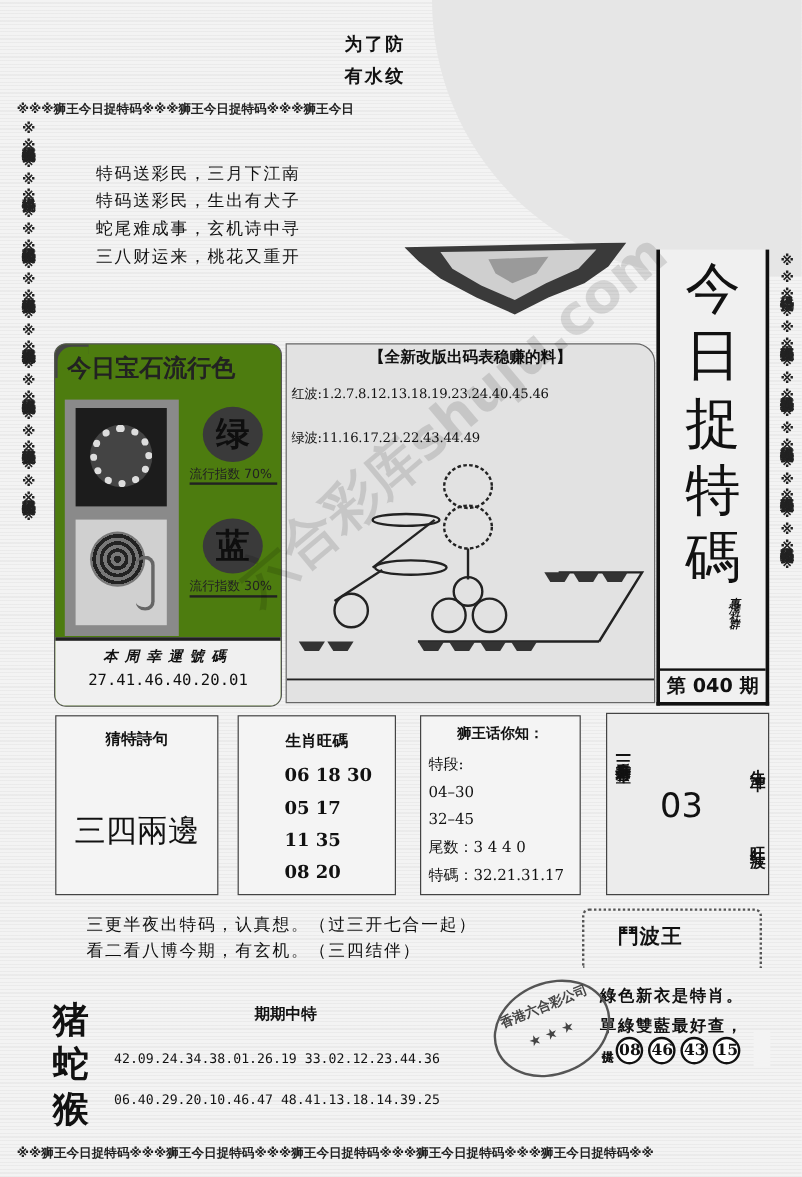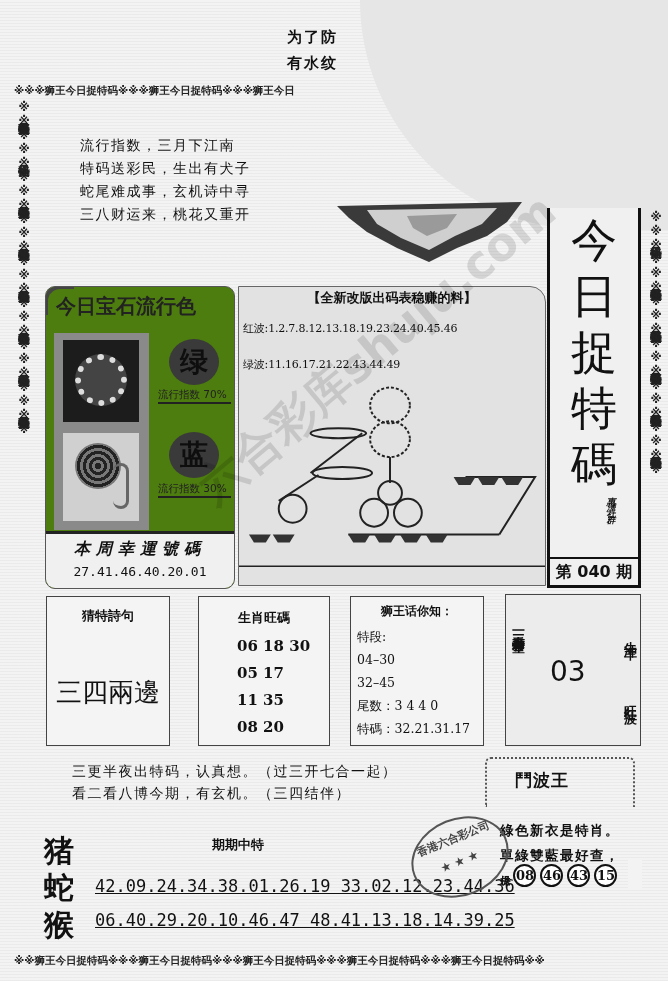--- a/index.html
+++ b/index.html
@@ -42,33 +42,33 @@
   .gem-img1 { position: absolute; left: 9px; top: 7px; width: 76px; height: 82px; background: #1c1c1c; }
   .gem-ring1 { position: absolute; left: 12px; top: 14px; width: 52px; height: 52px; border-radius: 50%; border: 6px dotted #ddd; background: #444; }
   .gem-img2 { position: absolute; left: 9px; top: 100px; width: 76px; height: 88px; background: #d0d0d0; }
   .gem-ring2 { position: absolute; left: 12px; top: 10px; width: 46px; height: 46px; border-radius: 50%; background: repeating-radial-gradient(circle, #222 0 3px, #777 3px 6px); }
   .gem-band { position: absolute; left: 50px; top: 30px; width: 16px; height: 46px; border-radius: 8px; border: 3px solid #666; border-left: none; }
   .color-circle { position: absolute; left: 123px; width: 50px; height: 46px; border-radius: 50%; background: #3a3a3a; color: #0e0e0e; font-family: "DejaVu Serif", serif; font-weight: bold; font-size: 28px; text-align: center; line-height: 46px; }
   .c1 { top: 52px; } .c2 { top: 145px; }
   .pct { position: absolute; left: 112px; font-size: 10.5px; color: #222; border-bottom: 2px solid #222; width: 73px; white-space: nowrap; }
   .p1 { top: 101px; } .p2 { top: 195px; }
   .lucky { position: absolute; left: 0; top: 244px; width: 100%; height: 59px; border-top: 3px solid #222; background: #f0f0f0; text-align: center; }
-  .lucky-label { font-family: "DejaVu Serif", serif; font-weight: bold; font-style: italic; font-size: 16px; letter-spacing: 6px; margin-top: 5px; display: block; }
+  .lucky-label { font-family: "DejaVu Serif", serif; font-weight: bold; font-style: italic; font-size: 12px; letter-spacing: 6px; margin-top: 5px; display: block; }
   .lucky-nums { font-family: "DejaVu Sans Mono", monospace; font-size: 13px; display: block; margin-top: 4px; letter-spacing: 0; }
 
   
   .wave-panel { left: 238px; top: 286px; width: 308px; height: 300px; border: 1px solid #666; border-top-right-radius: 16px; background: #e2e2e2; }
   .wave-title { position: absolute; left: 0; width: 100%; top: 2px; text-align: center; font-family: "DejaVu Serif", serif; font-weight: bold; font-size: 13px; }
   .wave-row { position: absolute; left: 4px; font-family: "DejaVu Serif", serif; font-size: 11px; letter-spacing: -0.2px; white-space: nowrap; }
   .w1 { top: 34px; } .w2 { top: 52px; } .w3 { top: 70px; }
   .wave-art { position: absolute; left: 0; top: 88px; width: 100%; height: 192px; }
 
   
   .box { border: 1px solid #444; background: #f4f4f4; }
-  .poem-box { left: 46px; top: 596px; width: 124px; height: 150px; }
+  .poem-box { left: 46px; top: 596px; width: 136px; height: 150px; }
   .poem-box .hd { position: absolute; left: 0; width: 100%; top: 10px; text-align: center; font-weight: bold; font-size: 13px; font-family: "DejaVu Serif", serif; }
   .poem-box .big { position: absolute; left: 0; width: 100%; top: 78px; text-align: center; font-family: "DejaVu Serif", serif; font-size: 26px; letter-spacing: 0; }
   .zod-box { left: 198px; top: 596px; width: 132px; height: 150px; border-right: 1px solid #444; }
   .zod-box .hd { position: absolute; left: 0; width: 100%; top: 12px; text-align: center; font-weight: bold; font-size: 13px; font-family: "DejaVu Serif", serif; }
   .zod-box .num { position: absolute; left: 38px; font-family: "DejaVu Serif", serif; font-size: 15px; font-weight: bold; }
   .tell-box { left: 350px; top: 596px; width: 134px; height: 150px; }
   .tell-box .hd { position: absolute; left: 0; width: 100%; top: 6px; text-align: center; font-weight: bold; font-size: 12px; font-family: "DejaVu Serif", serif; }
   .tell-box .ln { position: absolute; left: 6px; font-family: "DejaVu Serif", serif; font-size: 12.5px; white-space: nowrap; }
   .kill-box { left: 505px; top: 594px; width: 136px; height: 152px; background: #ececec; }
   .kill-box .vl { position: absolute; left: 5px; top: 28px; writing-mode: vertical-rl; text-orientation: upright; font-family: "DejaVu Serif", serif; font-weight: bold; font-size: 13px; line-height: 14px; letter-spacing: 1px; }
@@ -82,21 +82,21 @@
   .wave-king-border { position: absolute; left: 0; top: 0; width: 100%; height: 50px; border-top: 2px dotted #555; border-left: 2px dotted #555; border-right: 2px dotted #555; border-radius: 6px 6px 0 0; }
   .wave-king-title { position: absolute; left: 30px; top: 12px; font-family: "DejaVu Serif", serif; font-weight: bold; font-size: 17px; letter-spacing: 1px; }
   .verse2 { left: 500px; top: 818px; font-family: "DejaVu Serif", serif; font-weight: bold; font-size: 13.5px; line-height: 25px; letter-spacing: 1.5px; white-space: nowrap; }
   .supply { left: 500px; top: 867px; font-size: 10px; writing-mode: vertical-rl; line-height: 10px; font-weight: bold; }
   .balls { left: 513px; top: 864px; display: flex; gap: 4px; }
   .ball { width: 23px; height: 23px; border-radius: 50%; border: 2px solid #111; text-align: right; line-height: 19px; font-family: "DejaVu Serif", serif; font-size: 13px; font-weight: bold; background: #fff; }
   .balls-mask { left: 628px; top: 860px; width: 14px; height: 30px; background: #f3f3f3; }
 
   .zodiac3 { left: 44px; top: 832px; font-family: "DejaVu Sans", sans-serif; font-weight: bold; font-size: 30px; line-height: 37px; width: 36px; }
   .hit-title { left: 212px; top: 836px; font-weight: bold; font-size: 13px; }
-  .hit-row { left: 95px; font-family: "DejaVu Sans Mono", monospace; font-size: 17px; white-space: nowrap; letter-spacing: 0; text-decoration: underline; }
+  .hit-row { left: 95px; font-family: "DejaVu Sans Mono", monospace; font-size: 11px; white-space: nowrap; letter-spacing: 0; }
   .h1 { top: 876px; } .h2 { top: 910px; }
 
   .stamp { left: 410px; top: 818px; width: 100px; height: 78px; border: 2px solid #555; border-radius: 50%; transform: rotate(-22deg); }
   .stamp-text { position: absolute; left: 10px; top: 10px; font-size: 11px; color: #444; font-weight: bold; }
   .stamp-star { position: absolute; left: 26px; top: 34px; font-size: 12px; color: #444; }
 
   .watermark { left: 185px; top: 470px; font-size: 46px; color: rgba(0,0,0,0.12); transform: rotate(-40deg); transform-origin: left top; font-weight: bold; white-space: nowrap; pointer-events: none; }
 </style>
 </head>
 <body>
@@ -107,21 +107,21 @@
   <div>为了防</div>
   <div>有水纹</div>
 </div>
 
 <div class="abs banner-h banner-top">※※※狮王今日捉特码※※※狮王今日捉特码※※※狮王今日</div>
 <div class="abs banner-v banner-left">※狮王今日捉特码※※※今日捉特码※※※狮王今日捉特码※※※狮王今日捉特码※※※狮王今日捉特码※※※狮王今日捉特码※※※狮王今日捉特码※※※狮王今日捉特码※※</div>
 <div class="abs banner-v banner-right">※※今日捉特码※※※狮王今日捉特码※※※狮王今日捉特码※※※狮王今日捉特码※※※狮王今日捉特码※※※狮王今日捉特码※※</div>
 <div class="abs banner-h banner-bottom">※※狮王今日捉特码※※※狮王今日捉特码※※※狮王今日捉特码※※※狮王今日捉特码※※※狮王今日捉特码※※</div>
 
 <div class="abs poem">
-  <div>流行指数，三月下江南</div>
+  <div>特码送彩民，三月下江南</div>
   <div>特码送彩民，生出有犬子</div>
   <div>蛇尾难成事，玄机诗中寻</div>
   <div>三八财运来，桃花又重开</div>
 </div>
 
 <svg class="abs rock" viewBox="0 0 185 62">
   <path d="M0,4 L185,0 L170,20 L150,34 L120,46 L92,60 L60,46 L30,30 L12,16 Z" fill="#3a3a3a"></path>
   <path d="M30,8 L160,6 L145,22 L118,34 L92,48 L64,36 L40,22 Z" fill="#cfcfcf"></path>
   <path d="M70,14 L120,12 L110,26 L90,34 L76,26 Z" fill="#9a9a9a"></path>
 </svg>

